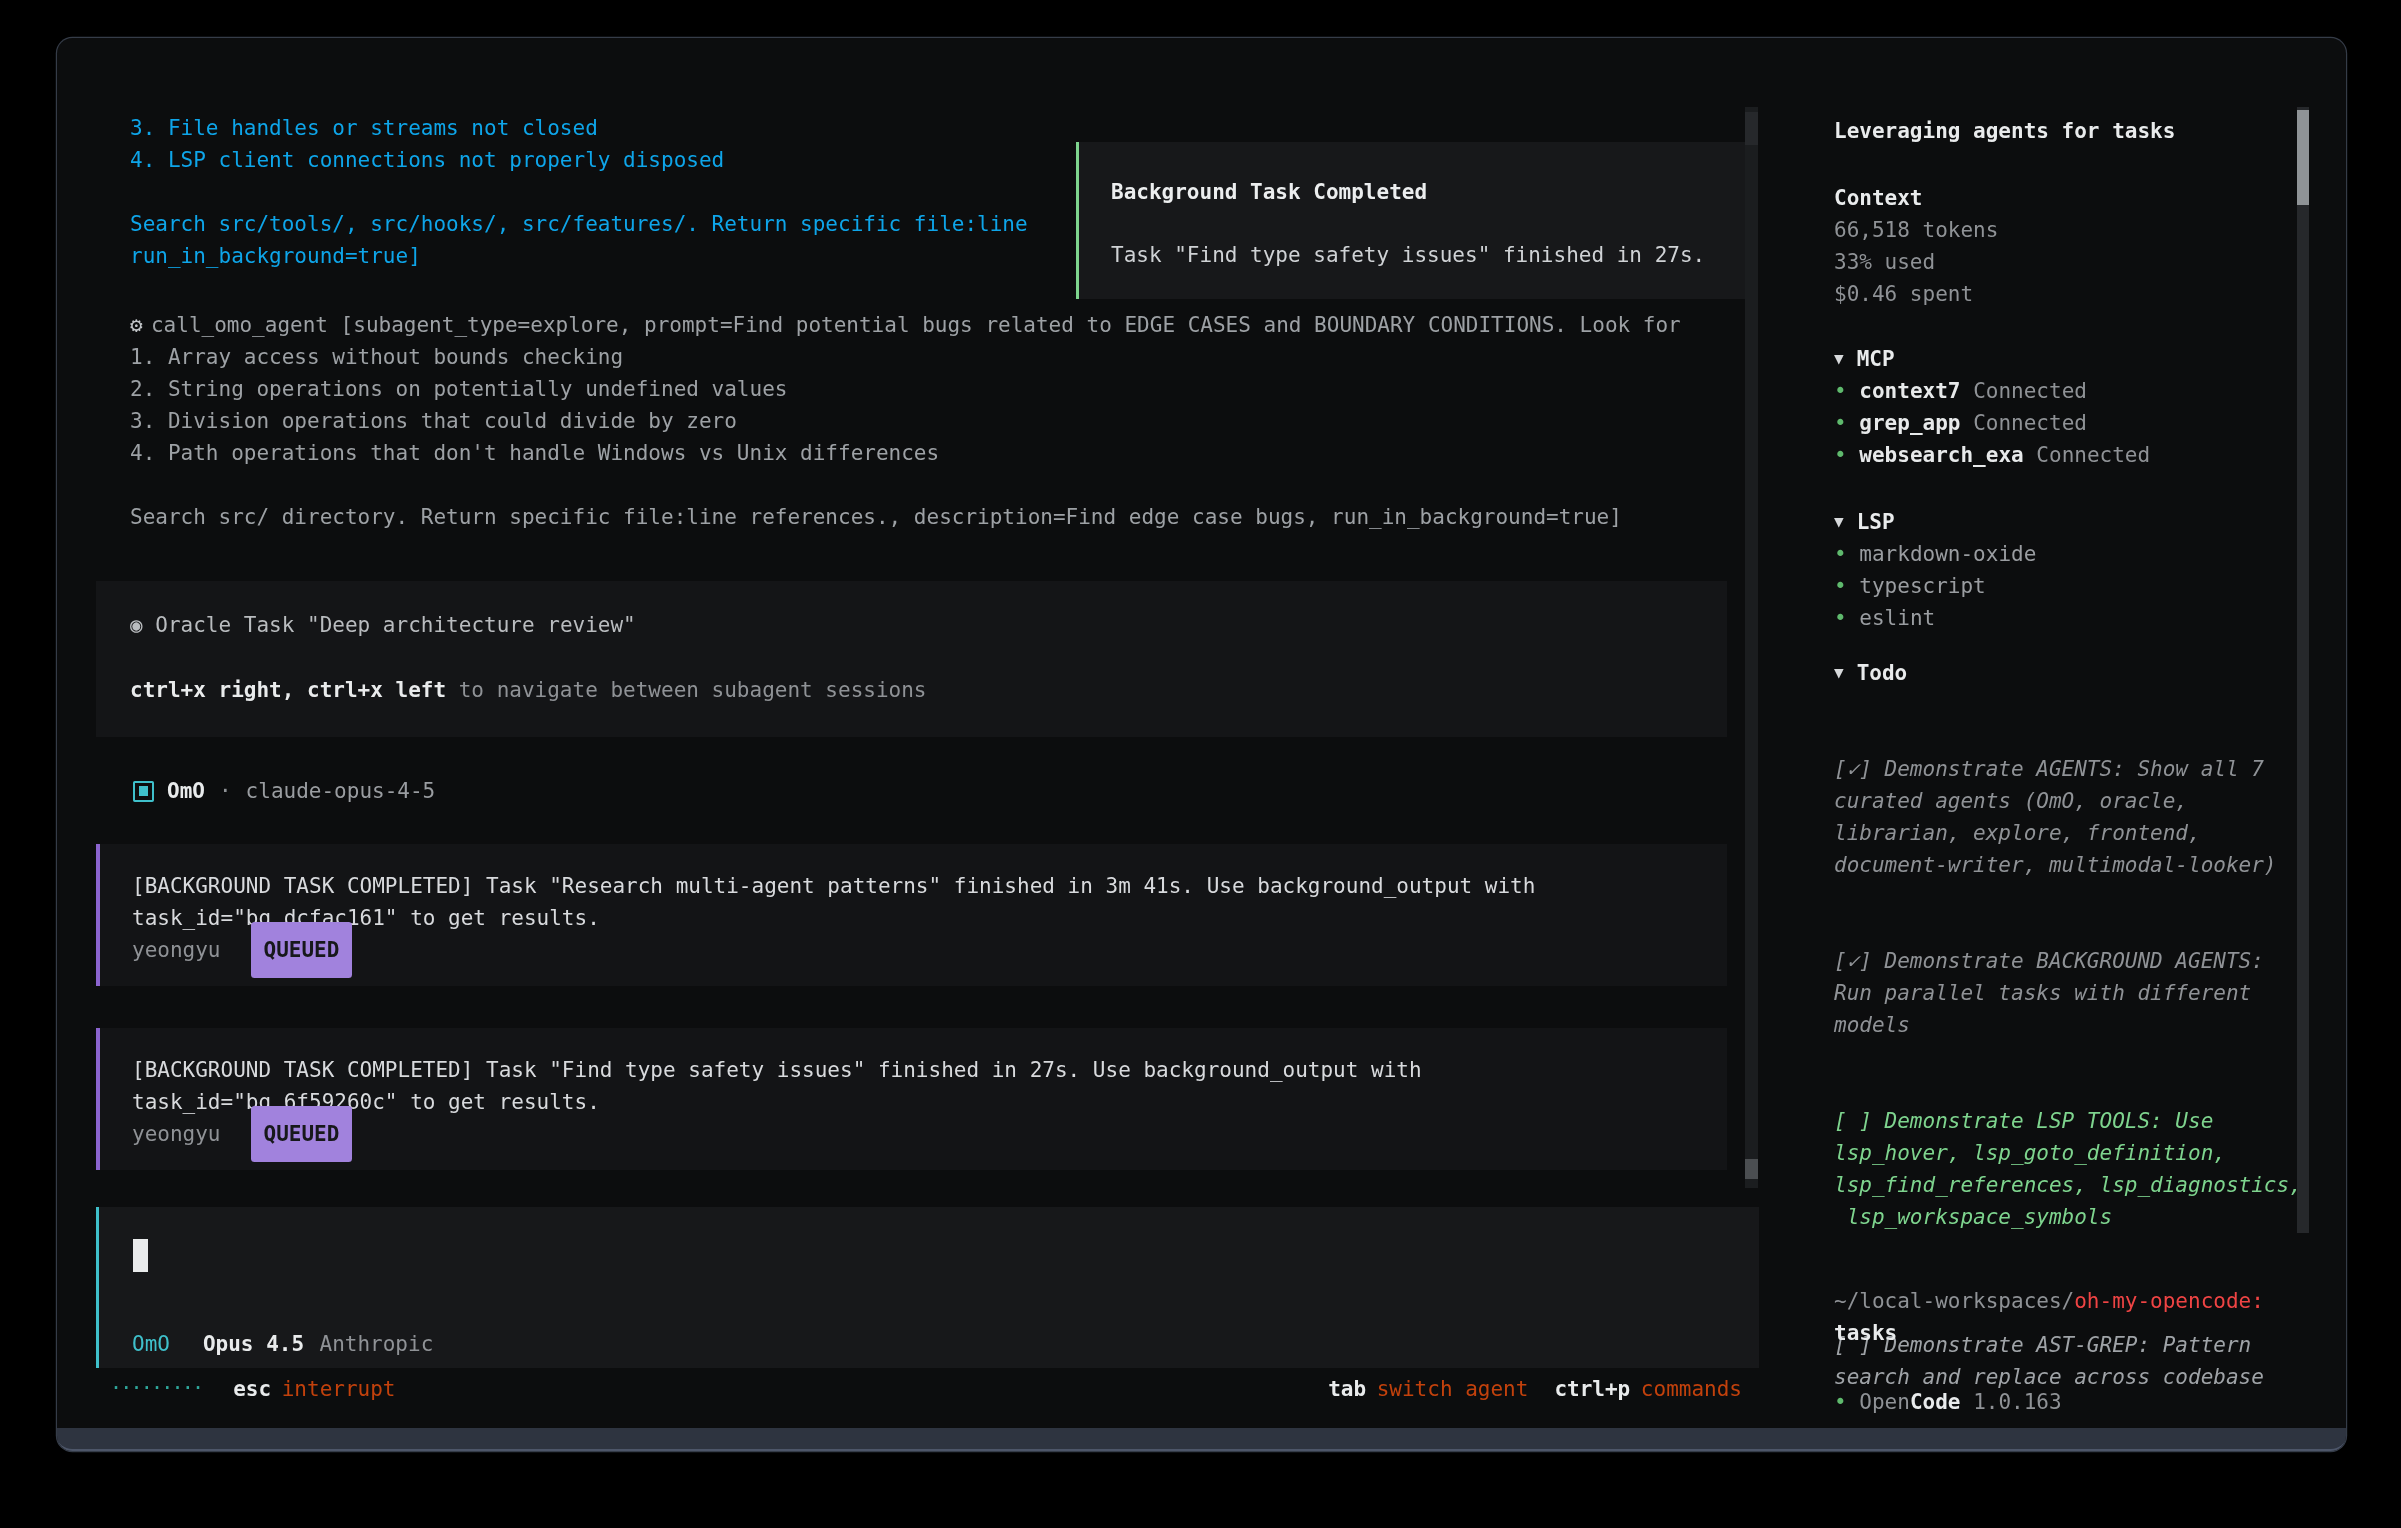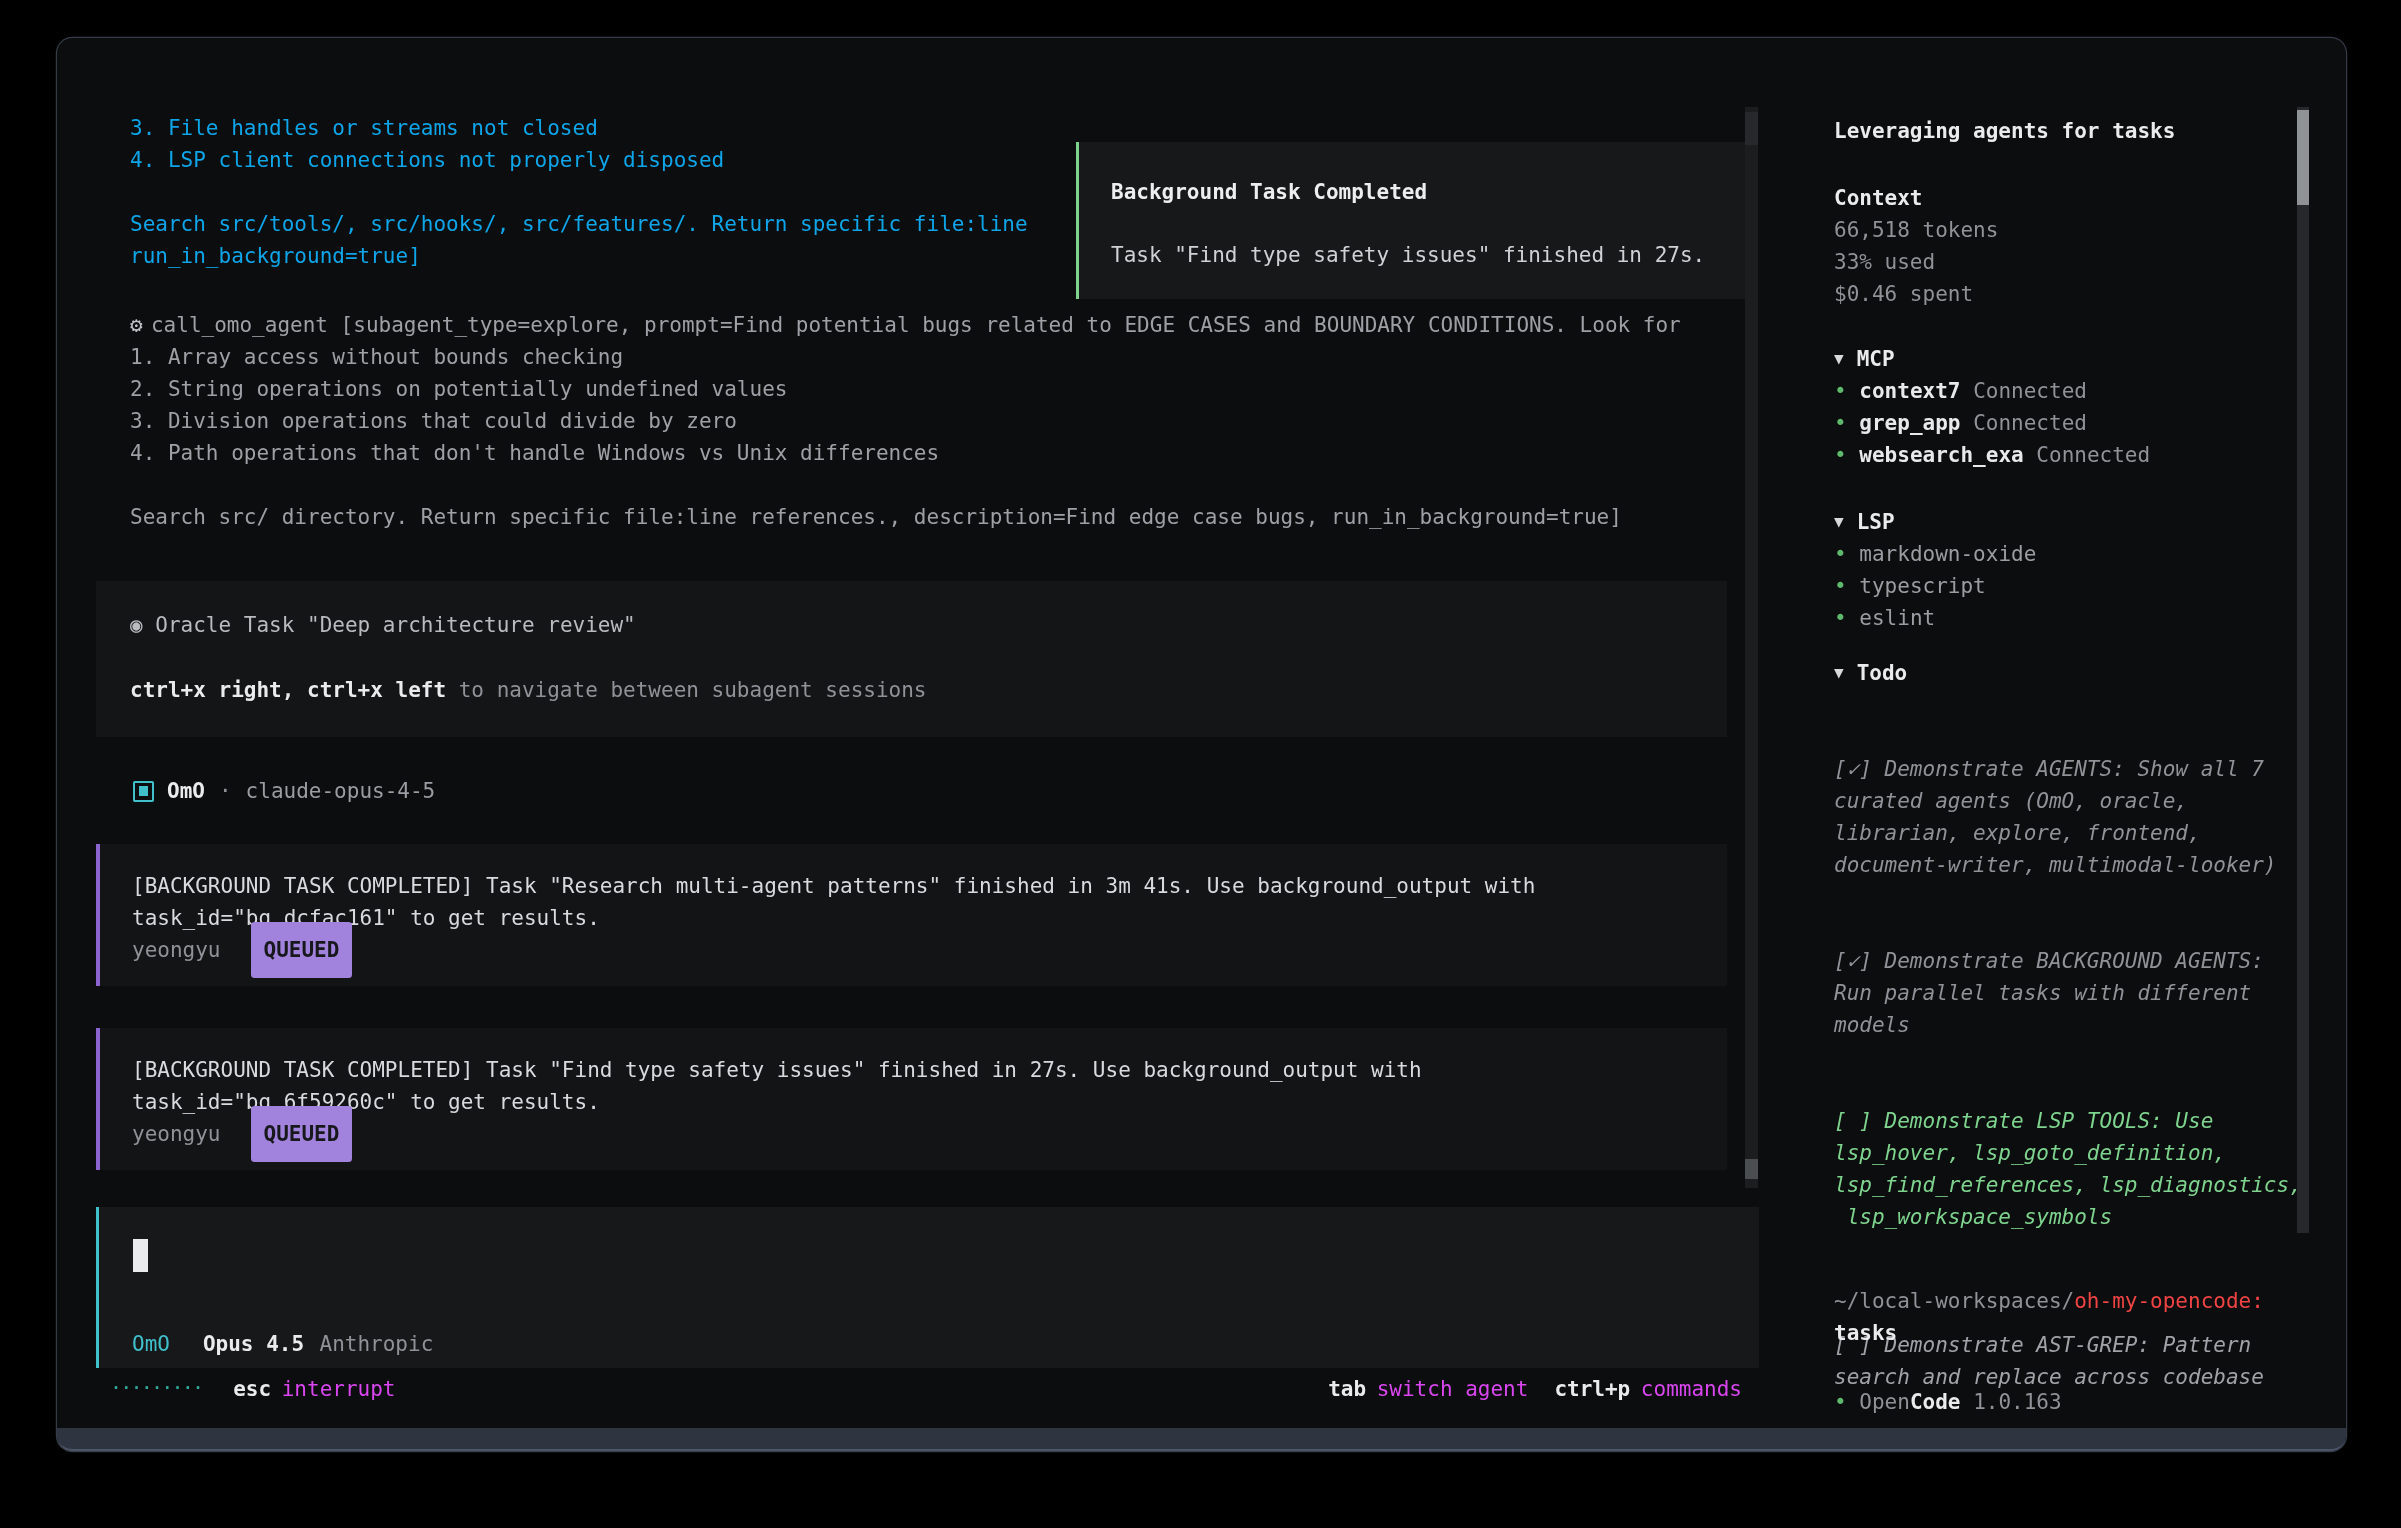--- a/index.html
+++ b/index.html
@@ -75,21 +75,21 @@
   .input-meta{position:absolute;left:33px;top:121px;height:32px;display:flex;align-items:center;white-space:pre;}
   .input-agent{color:#3fc0cb;}
   .input-model{color:#e9ebec;font-weight:bold;margin-left:33px;}
   .input-provider{color:#8f9296;margin-left:15.4px;}
 
   
   .statusbar{position:absolute;left:53px;top:1333px;width:1632px;height:35px;display:flex;
              align-items:center;font-size:21px;}
   .dots{color:#2fa79b;font-size:20px;letter-spacing:-1.8px;margin-top:-3.5px;}
   .key{color:#e9ebec;font-weight:bold;}
-  .key-label{color:#d946ef;margin-left:10.6px;}
+  .key-label{color:#c2410c;margin-left:10.6px;}
   .sb-esc{margin-left:31px;}
   .sb-right{margin-left:auto;display:flex;align-items:flex-start;}
   .gap44{margin-left:26px;}
 
   
   .t-scroll-track{position:absolute;left:1688px;top:69px;width:13px;height:1081px;background:#1b1d1f;}
   .t-thumb-a{position:absolute;left:0;top:4.7px;width:100%;height:33px;background:#26282b;}
   .t-thumb-b{position:absolute;left:0;top:1052px;width:100%;height:20px;background:#4b4e51;}
   .sb-scroll-track{position:absolute;left:2240px;top:69px;width:11.8px;height:1126px;background:#26282b;}
   .sb-scroll-thumb{position:absolute;left:0;top:3px;width:100%;height:95px;background:#8f9396;}

